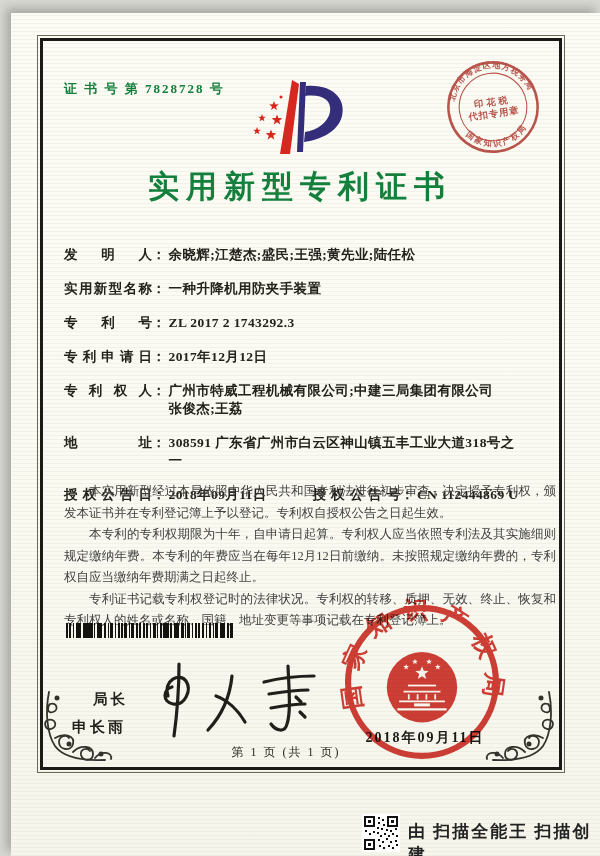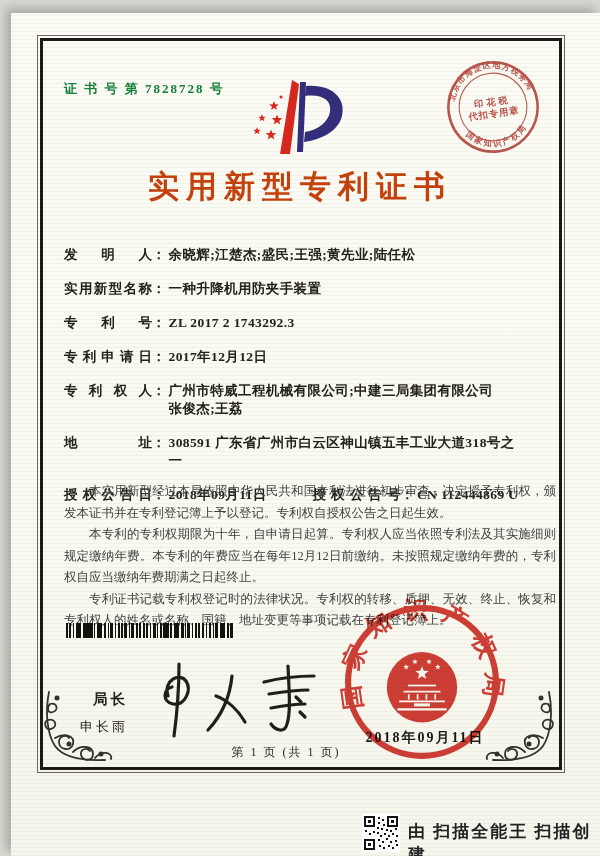--- a/index.html
+++ b/index.html
@@ -22,21 +22,21 @@
     border:3px solid #1b1a17;
     outline:1px solid #6b675c;outline-offset:2px;
   }
   .abs{position:absolute;}
 
   .cert-no{left:64px;top:80px;font-size:13px;font-weight:bold;letter-spacing:2px;color:#15803d;}
   .logo{left:242px;top:72px;width:124px;height:96px;}
   .tax-stamp{left:444px;top:58px;width:98px;height:98px;mix-blend-mode:multiply;opacity:.9;}
 
   .title{left:0;right:0;top:166px;text-align:center;font-size:31px;font-weight:bold;
-         letter-spacing:7px;color:#c2410c;}
+         letter-spacing:7px;color:#15803d;}
 
   .fields{left:64px;top:246px;width:494px;font-size:13.5px;font-weight:bold;line-height:18px;}
   .frow{margin-bottom:16px;white-space:nowrap;}
   .flabel{display:inline-block;width:88px;text-align:justify;text-align-last:justify;vertical-align:top;}
   .colon{display:inline-block;vertical-align:top;margin-right:3px;}
   .fval{display:inline-block;width:396px;vertical-align:top;letter-spacing:.4px;white-space:normal;}
   .fval .l2{display:block;}
   .fhalf{display:inline-block;width:245px;vertical-align:top;}
   .fhalf .fvs{letter-spacing:.4px;}
 
@@ -49,21 +49,21 @@
       repeating-linear-gradient(90deg,#15130f 0 1.5px,transparent 1.5px 3.5px),
       repeating-linear-gradient(90deg,#15130f 0 1px,transparent 1px 6.5px),
       repeating-linear-gradient(90deg,#15130f 0 2px,transparent 2px 11px);
   }
 
   .seal-date{left:336px;top:729px;width:178px;text-align:center;font-size:14px;
              font-weight:bold;letter-spacing:2px;color:#1c1a15;}
   .seal{left:334px;top:594px;width:176px;height:176px;mix-blend-mode:multiply;opacity:.93;}
 
   .director-title{left:93px;top:690px;font-size:14.5px;font-weight:bold;letter-spacing:3px;}
-  .director-name{left:80px;top:718px;font-size:13px;font-weight:normal;letter-spacing:3px;}
+  .director-name{left:72px;top:718px;font-size:15px;font-weight:bold;letter-spacing:3px;}
   .signature{left:148px;top:656px;width:190px;height:88px;}
 
   .flourish{width:86px;height:80px;}
   .fl-left{left:43px;top:686px;}
   .fl-right{left:469px;top:686px;transform:scaleX(-1);}
 
   .page-info{left:0;right:40px;top:744px;text-align:center;font-size:12px;
              letter-spacing:2px;color:#2a2822;padding-left:12px;}
 
   .qr{left:362px;top:814px;width:38px;height:38px;}

